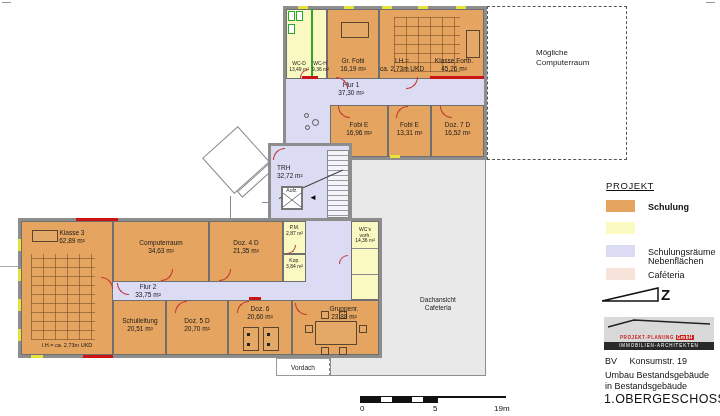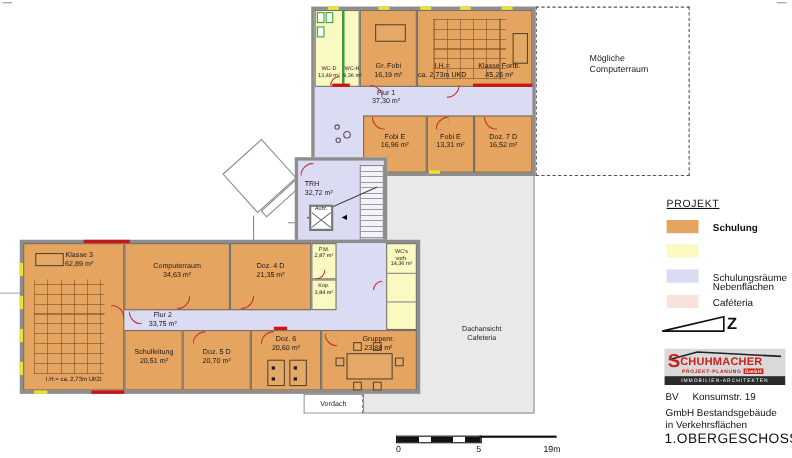--- a/index.html
+++ b/index.html
@@ -306,35 +306,32 @@
     <svg width="80" height="20">
       <polygon points="2,15 58,2 58,15" fill="#ffffff" stroke="#111" stroke-width="1.5"></polygon>
     </svg>
     <span style="position:absolute;left:61px;top:0px;font-size:15px;font-weight:bold;color:#111;">Z</span>
   </div>
 
   <div class="logo">
     <svg width="110" height="12" style="position:absolute;left:0;top:0;">
       <polyline points="4,10 30,3 106,7" fill="none" stroke="#222" stroke-width="1.5"></polyline>
     </svg>
-    <div class="row1">
-      <span class="bigS">S</span><span class="rest">CHUHMACHER</span>
-    </div>
     <div class="row2">
       <span>PROJEKT·PLANUNG</span><span class="gmbh">GmbH</span>
     </div>
     <div class="row3">IMMOBILIEN-ARCHITEKTEN</div>
   </div>
 
   <div class="meta" style="left:605px;top:356px;">
     <span>BV</span>
     <span style="margin-left:10px;">Konsumstr. 19</span>
   </div>
-  <div class="meta" style="left:605px;top:370px;">GmbH Bestandsgebäude</div>
-  <div class="meta" style="left:605px;top:381px;">in Verkehrsflächen</div>
+  <div class="meta" style="left:605px;top:370px;">Umbau Bestandsgebäude</div>
+  <div class="meta" style="left:605px;top:381px;">in Bestandsgebäude</div>
   <div class="floorname" style="left:604px;top:392px;">1.OBERGESCHOSS</div>
 
   <div class="abs" style="left:360px;top:396px;width:148px;height:18px;">
     <div class="sb-black" style="left:0;top:0;width:76px;"></div>
     <div class="sb-line" style="left:76px;top:0;width:70px;"></div>
     <div class="sb-num" style="left:0;top:8px;">0</div>
     <div class="sb-num" style="left:73px;top:8px;">5</div>
     <div class="sb-num" style="left:134px;top:8px;">19m</div>
   </div>
 

